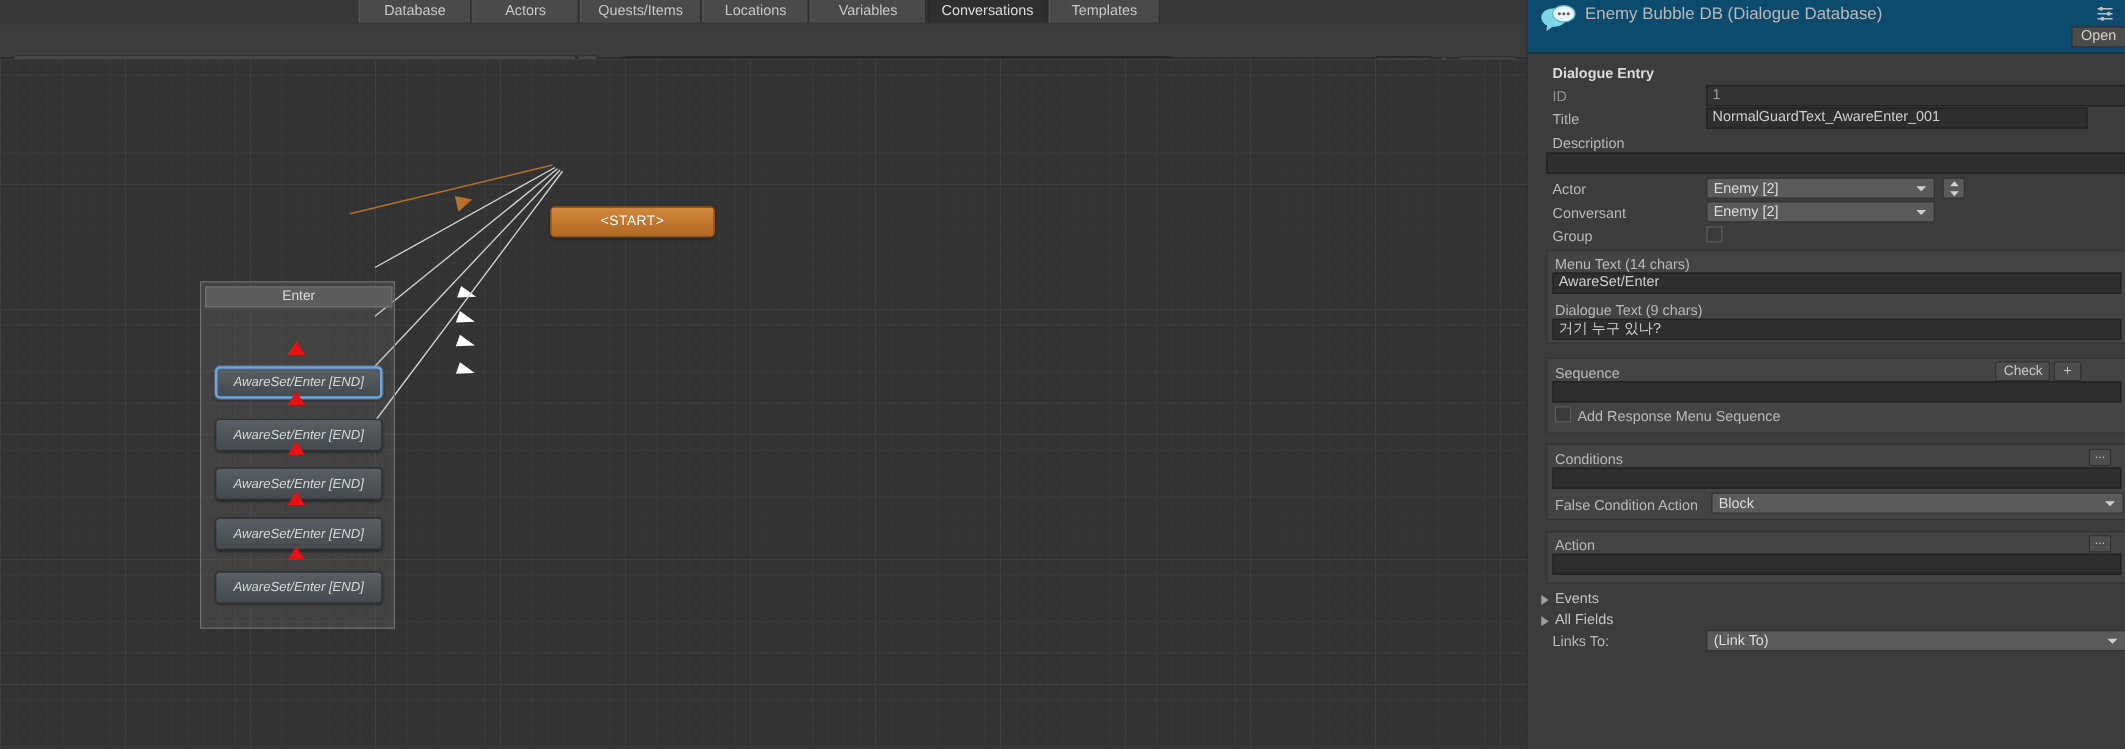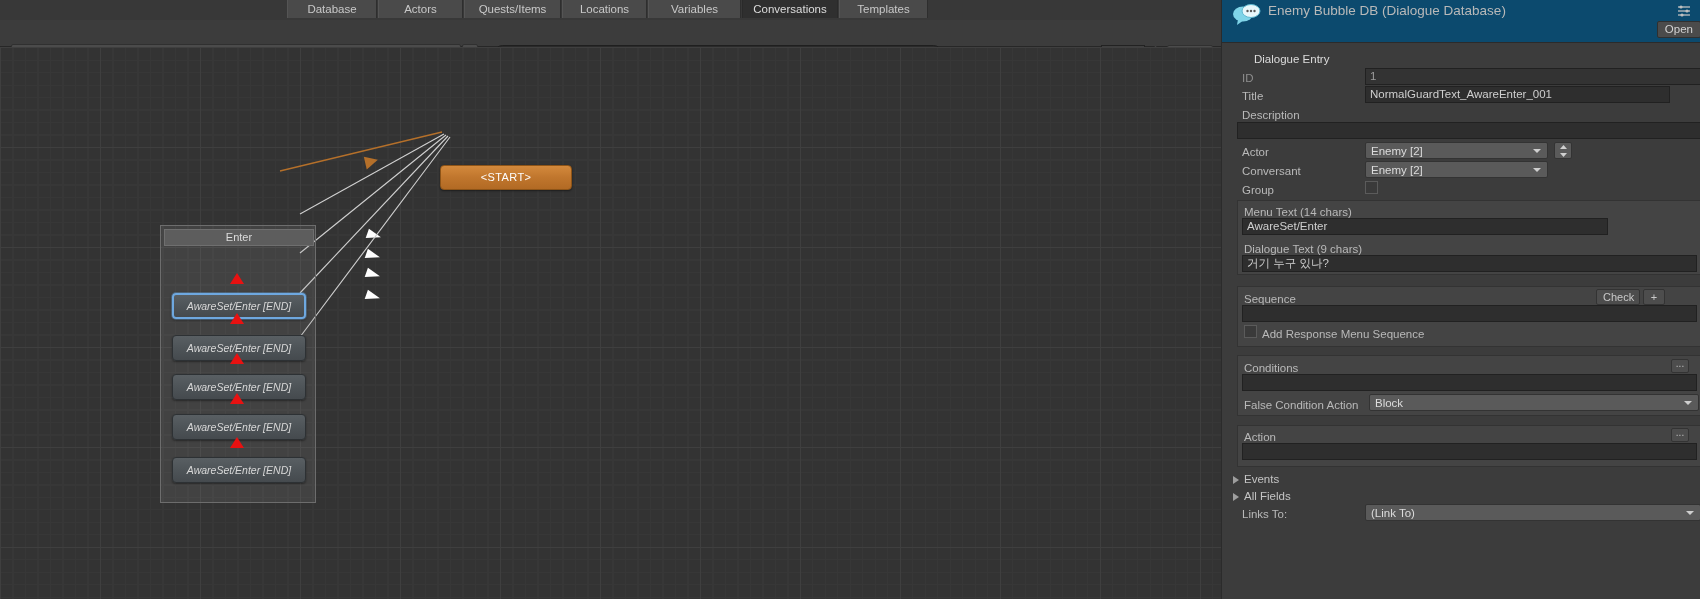--- a/index.html
+++ b/index.html
@@ -250,22 +250,22 @@
     background: #4b4b4b; border: 1px solid #303030; border-radius: 2px;
     color: #d2d2d2; font-size: 11.5px; line-height: 15px;
     cursor: pointer; white-space: nowrap;
   }
 
   #insp-body {
     position: absolute; left: 0; top: 43px; width: 479px; height: 556px;
   }
 
   .sec-head {
-    position: absolute; color: #dcdcdc; font-size: 11.5px; font-weight: normal;
-    line-height: 14px; white-space: nowrap; margin-left: 12px;
+    position: absolute; color: #dcdcdc; font-size: 11.5px; font-weight: bold;
+    line-height: 14px; white-space: nowrap;
   }
   .fld-label {
     position: absolute; color: #b9b9b9; font-size: 11.5px;
     line-height: 14px; white-space: nowrap;
   }
   .fld-label.dim { color: #8e8e8e; }
   .txt-input {
     position: absolute; height: 17px;
     background: #2e2e2e; border: 1px solid #212121;
     color: #cfcfcf; font-size: 11.5px; line-height: 15px;
@@ -478,21 +478,21 @@
       <div class="dropdown" style="left:143px; top:118px; width:183px;">
         <span class="val">Enemy [2]</span>
         <span class="caret-dn"></span>
       </div>
 
       <div class="fld-label" style="left:20px; top:140px;">Group</div>
       <div class="chk" style="left:143px; top:138px;"></div>
 
       <div class="panel-box" style="left:15px; top:157px; width:464px; height:75px;"></div>
       <div class="fld-label" style="left:22px; top:162px;">Menu Text (14 chars)</div>
-      <div class="txt-input" style="left:20px; top:175px; width:366px;">AwareSet/Enter</div>
+      <div class="txt-input" style="left:20px; top:175px; width:455px;">AwareSet/Enter</div>
       <div class="fld-label" style="left:22px; top:199px;">Dialogue Text (9 chars)</div>
       <div class="txt-input" style="left:20px; top:212px; width:455px;">거기 누구 있나?</div>
 
       <div class="panel-box" style="left:15px; top:243px; width:464px; height:61px;"></div>
       <div class="fld-label" style="left:22px; top:249px;">Sequence</div>
       <div class="mini-btn" style="left:374px; top:246px; width:44px;">Check</div>
       <div class="mini-btn" style="left:421px; top:246px; width:22px;">+</div>
       <div class="txt-input" style="left:20px; top:262px; width:455px;"></div>
       <div class="chk" style="left:22px; top:282px;"></div>
       <div class="fld-label" style="left:40px; top:284px;">Add Response Menu Sequence</div>

